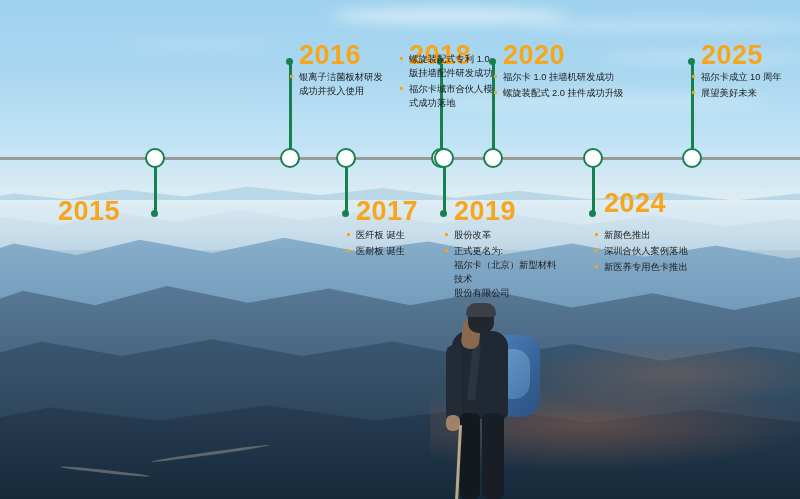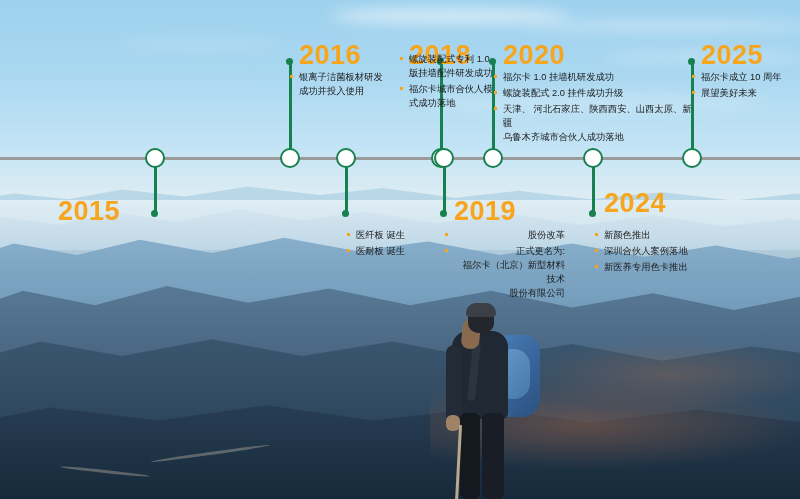--- a/index.html
+++ b/index.html
@@ -136,56 +136,55 @@
   <div class="stem-dot" style="left:286px;top:58px;"></div>
   <div class="yr" style="left:299px;top:42px;">2016</div>
   <div class="bul" style="left:290px;top:70px;width:105px;">
     <div class="bli">银离子洁菌板材研发
 成功并投入使用</div>
   </div>
 
   <div class="node" style="left:336px;"></div>
   <div class="stem" style="left:344.5px;top:166px;height:47px;"></div>
   <div class="stem-dot" style="left:342px;top:210px;"></div>
+  <div class="yr" style="left:356px;top:198px;">2017</div>
   <div class="bul" style="left:347px;top:228px;width:110px;">
     <div class="bli">医纤板 诞生</div>
     <div class="bli">医耐板 诞生</div>
   </div>
 
   <div class="node" style="left:431px;"></div>
   <div class="stem" style="left:439.5px;top:62px;height:88px;"></div>
   <div class="stem-dot" style="left:437px;top:58px;"></div>
   <div class="yr" style="left:409px;top:42px;">2018</div>
   <div class="bul" style="left:400px;top:52px;width:110px;">
     <div class="bli">螺旋装配式专利 1.0
 版挂墙配件研发成功</div>
     <div class="bli">福尔卡城市合伙人模
 式成功落地</div>
   </div>
 
   <div class="node" style="left:434px;"></div>
   <div class="stem" style="left:442.5px;top:166px;height:47px;"></div>
   <div class="stem-dot" style="left:440px;top:210px;"></div>
   <div class="yr" style="left:454px;top:198px;">2019</div>
-  <div class="bul" style="left:445px;top:228px;width:120px;text-align:right;">
+  <div class="bul" style="left:445px;top:228px;width:120px;">
     <div class="bli">股份改革</div>
     <div class="bli">正式更名为:
 福尔卡（北京）新型材料技术
 股份有限公司</div>
   </div>
 
   <div class="node" style="left:483px;"></div>
   <div class="stem" style="left:491.5px;top:62px;height:88px;"></div>
   <div class="stem-dot" style="left:489px;top:58px;"></div>
   <div class="yr" style="left:503px;top:42px;">2020</div>
   <div class="bul" style="left:494px;top:70px;width:200px;">
     <div class="bli">福尔卡 1.0 挂墙机研发成功</div>
     <div class="bli">螺旋装配式 2.0 挂件成功升级</div>
-    <div class="bli">天津、 河北石家庄、陕西西安、山西太原、新疆
-乌鲁木齐城市合伙人成功落地</div>
   </div>
 
   <div class="node" style="left:583px;"></div>
   <div class="stem" style="left:591.5px;top:166px;height:47px;"></div>
   <div class="stem-dot" style="left:589px;top:210px;"></div>
   <div class="yr" style="left:604px;top:190px;">2024</div>
   <div class="bul" style="left:595px;top:228px;width:130px;">
     <div class="bli">新颜色推出</div>
     <div class="bli">深圳合伙人案例落地</div>
     <div class="bli">新医养专用色卡推出</div>

